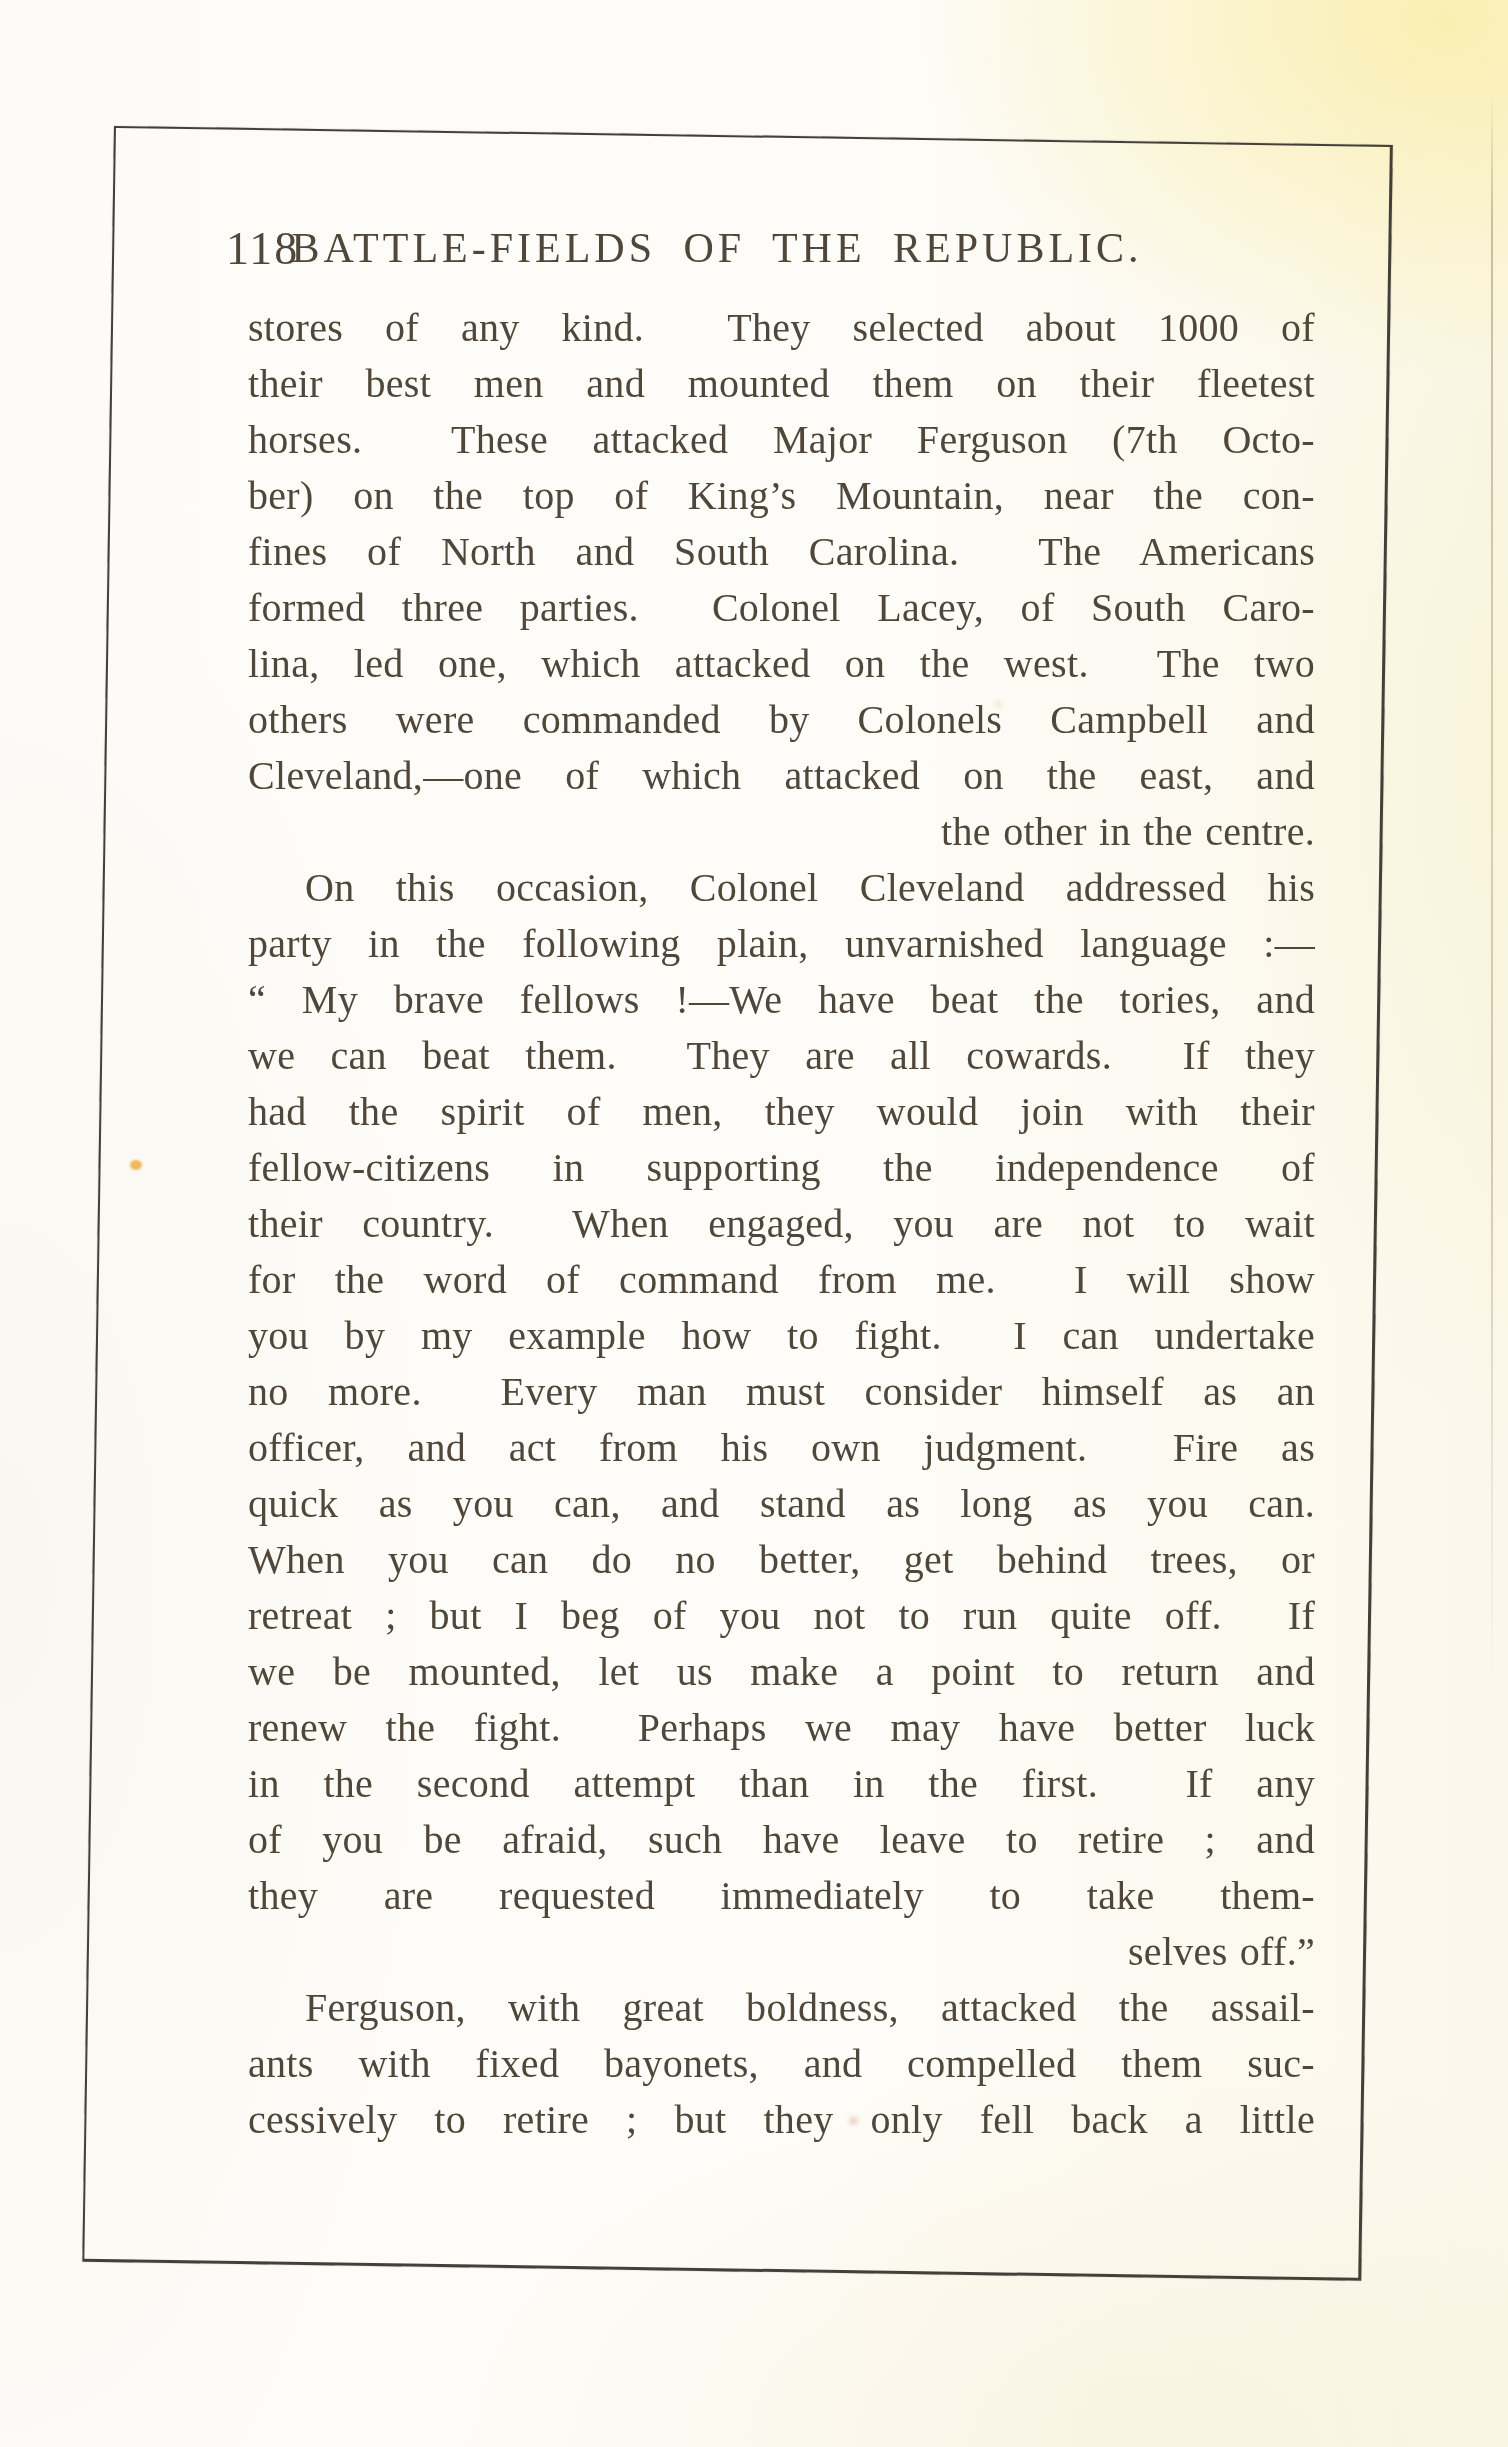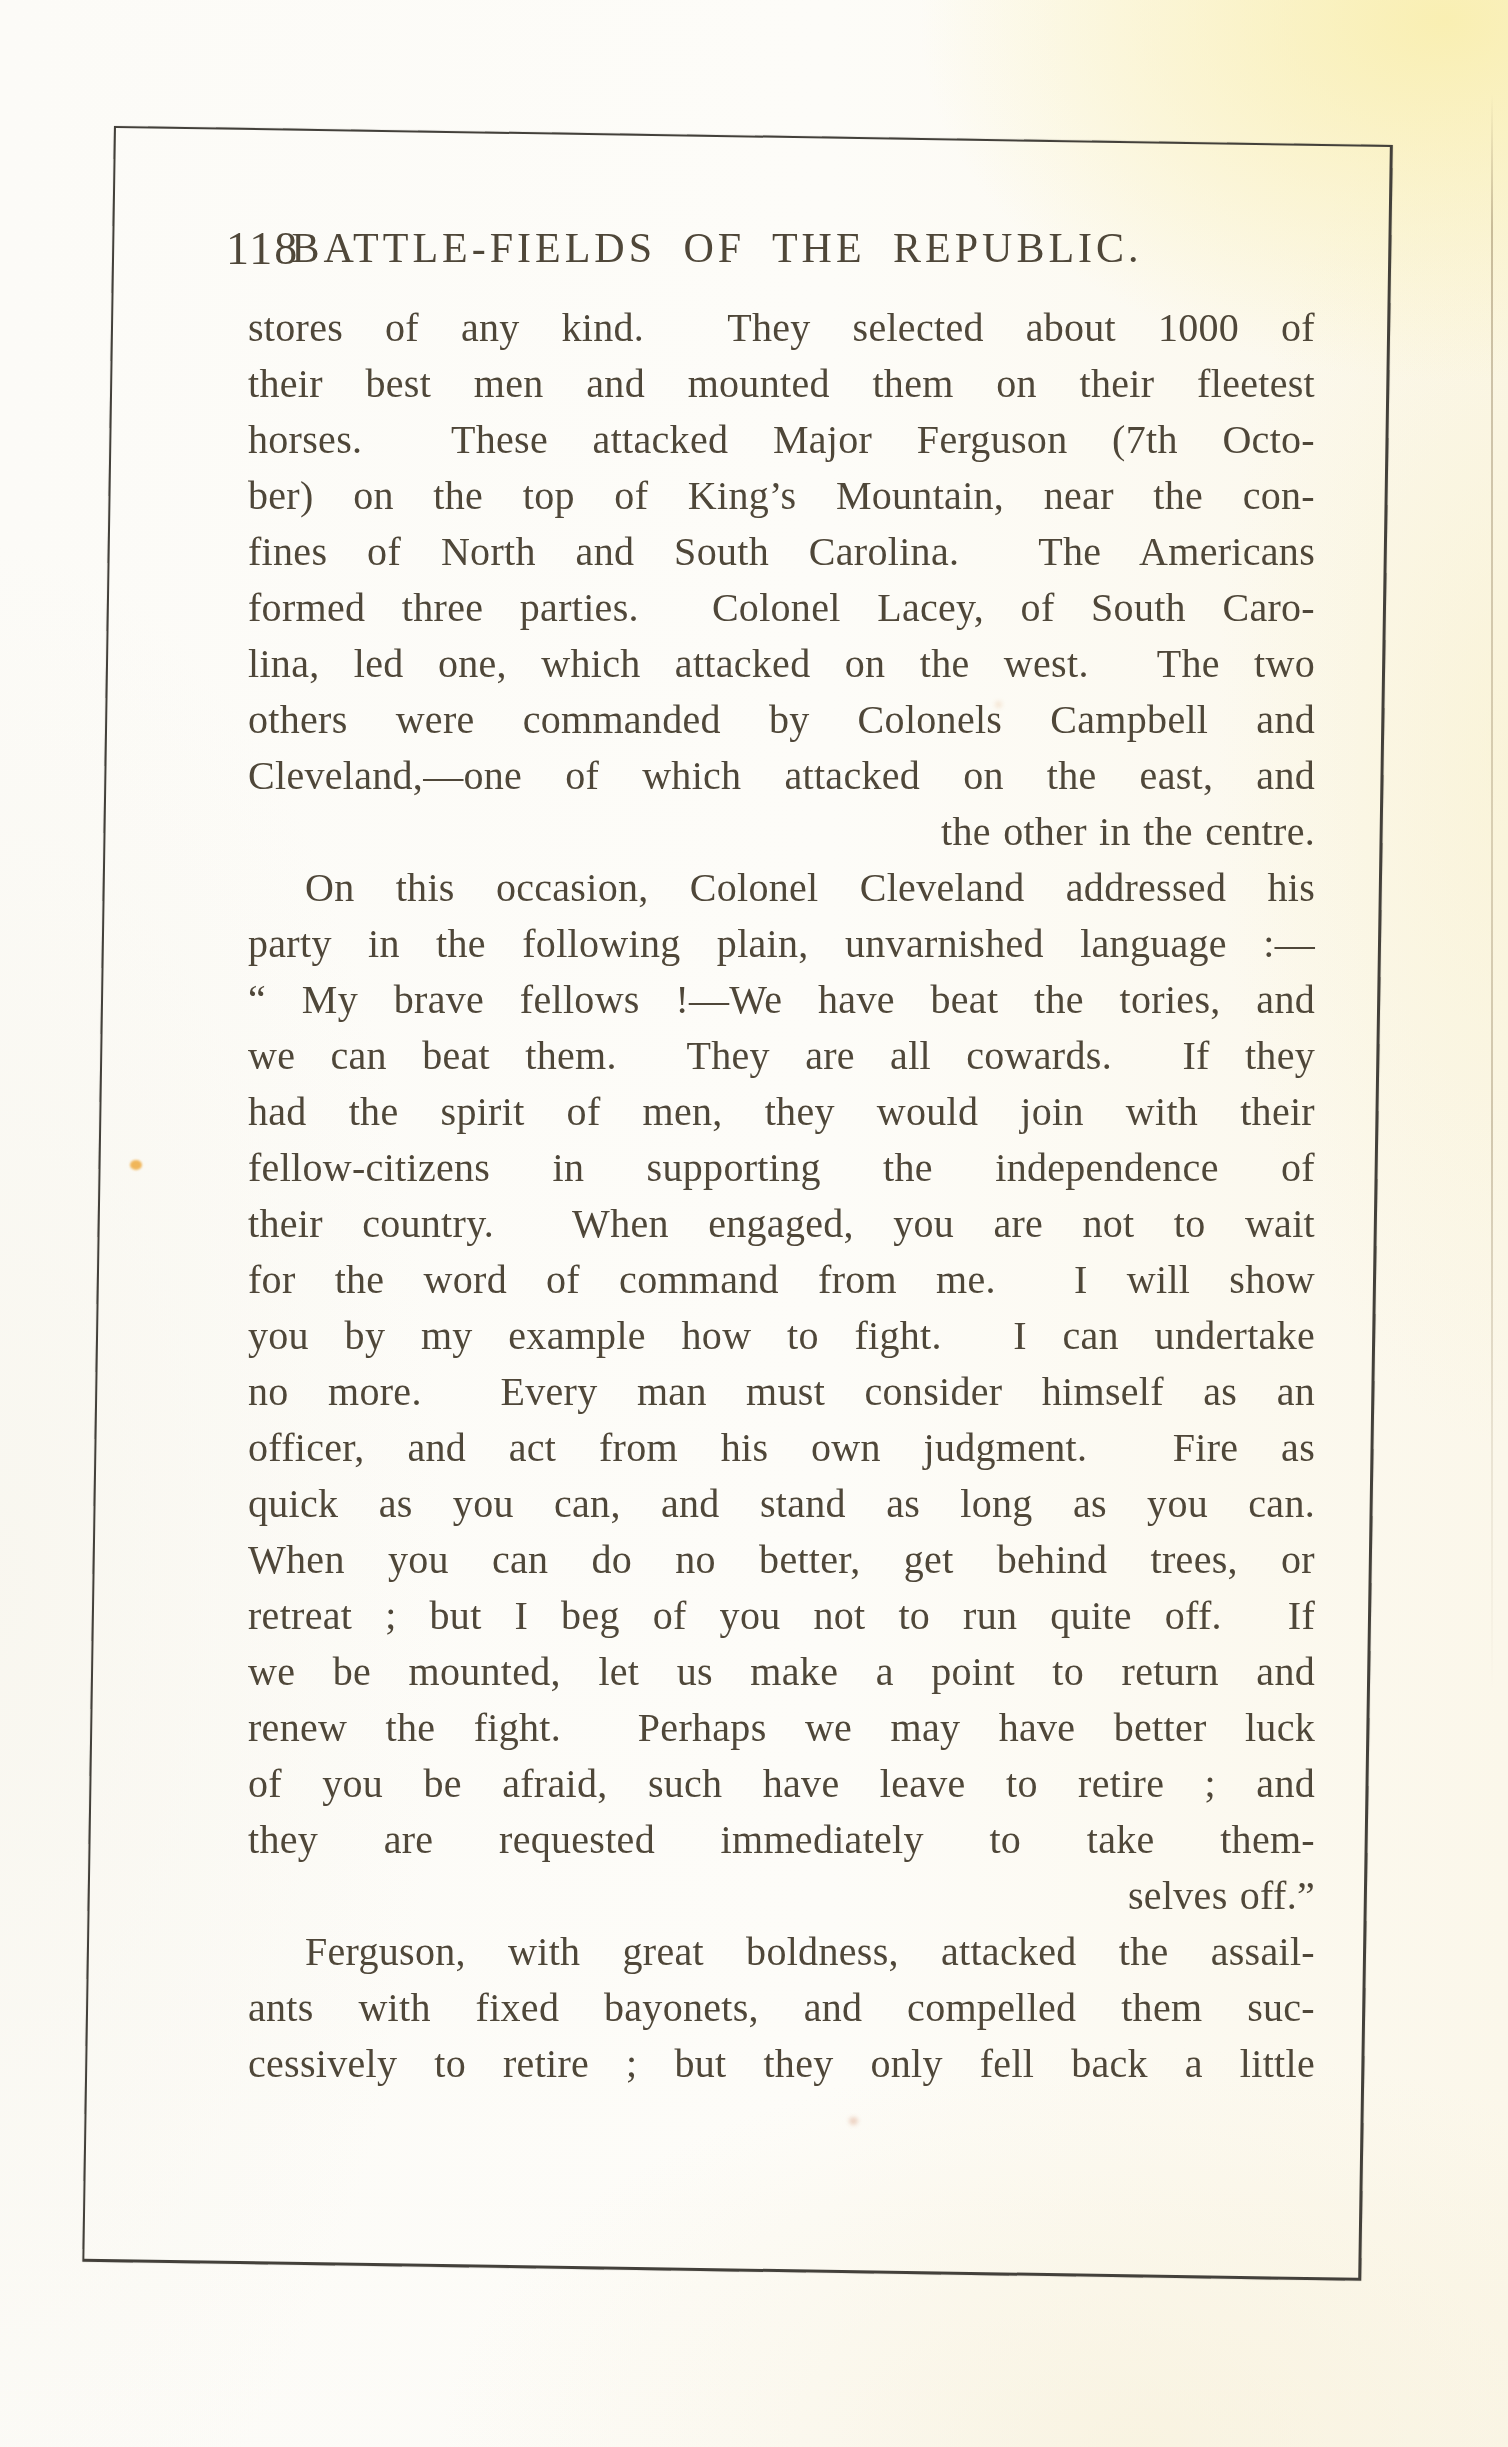--- a/index.html
+++ b/index.html
@@ -148,20 +148,21 @@
     <div class="line">their country.&nbsp; When engaged, you are not to wait</div>
     <div class="line">for the word of command from me.&nbsp; I will show</div>
     <div class="line">you by my example how to fight.&nbsp; I can undertake</div>
     <div class="line">no more.&nbsp; Every man must consider himself as an</div>
     <div class="line">officer, and act from his own judgment.&nbsp; Fire as</div>
     <div class="line">quick as you can, and stand as long as you can.</div>
     <div class="line">When you can do no better, get behind trees, or</div>
     <div class="line">retreat ; but I beg of you not to run quite off.&nbsp; If</div>
     <div class="line">we be mounted, let us make a point to return and</div>
     <div class="line">renew the fight.&nbsp; Perhaps we may have better luck</div>
+    <div class="line">in the second attempt than in the first.&nbsp; If any</div>
     <div class="line">of you be afraid, such have leave to retire ; and</div>
     <div class="line">they are requested immediately to take them-</div>
     <div class="line para-end">selves off.”</div>
     <div class="line indent">Ferguson, with great boldness, attacked the assail-</div>
     <div class="line">ants with fixed bayonets, and compelled them suc-</div>
     <div class="line">cessively to retire ; but they only fell back a little</div>
   </div>
 
   <div class="fox fox-1"></div>
   <div class="fox fox-2"></div>

